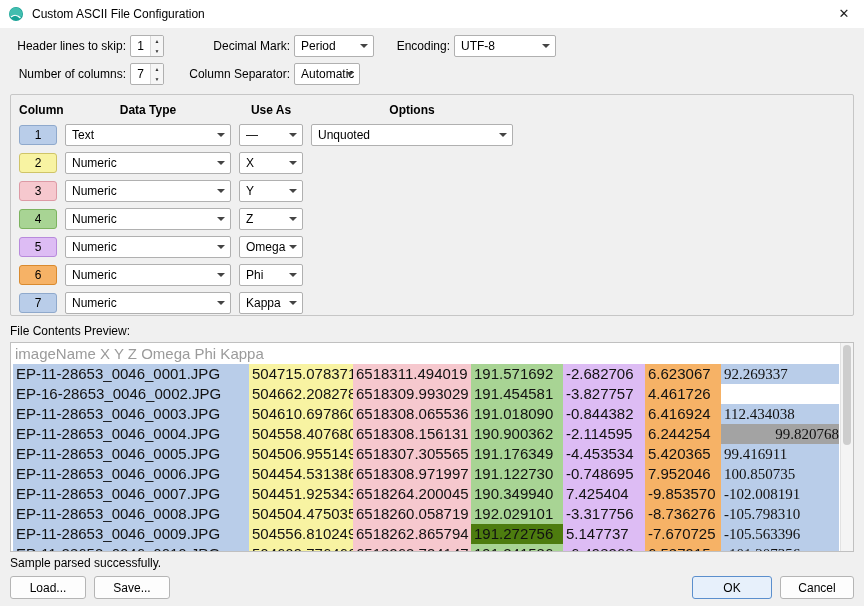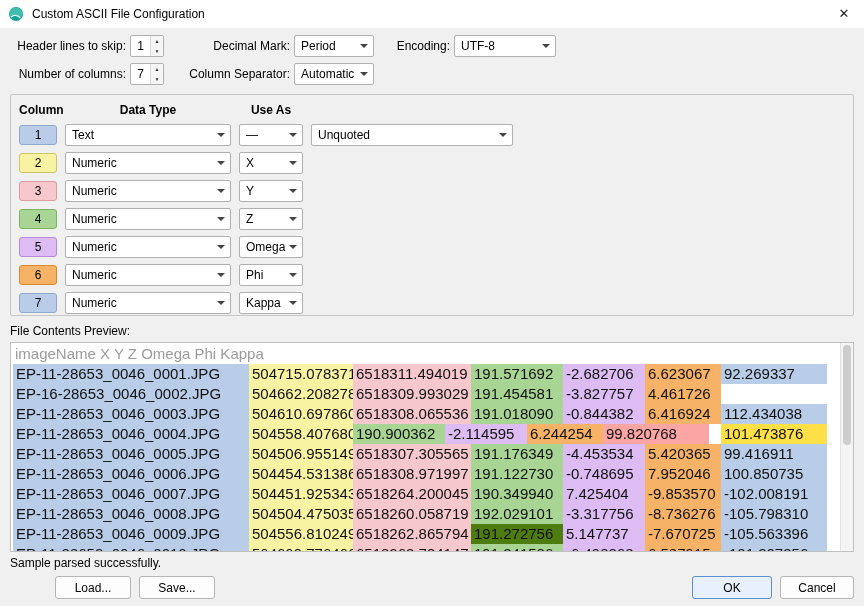--- a/index.html
+++ b/index.html
@@ -34,21 +34,21 @@
   .spin-btns{width:12px;display:flex;flex-direction:column;border-left:1px solid #d8d8d8;background:#f6f6f6;}
   .spin-btns span{flex:1;font-size:5px;line-height:10px;text-align:center;color:#333;}
 
   
   .dropdown{position:relative;display:inline-flex;align-items:center;height:22px;margin-left:4px;
     background:#fff;border:1px solid #b0b0b0;border-radius:2px;box-sizing:border-box;
     padding:0 18px 0 6px;white-space:nowrap;overflow:hidden;}
   .dd-arrow{position:absolute;right:5px;top:50%;margin-top:-2px;width:0;height:0;
     border-left:4px solid transparent;border-right:4px solid transparent;border-top:4px solid #444;}
   .dd-decimal{width:80px;}
-  .dd-separator{width:80px;}
+  .dd-separator{width:66px;}
   .dd-encoding{width:102px;}
   .dd-dtype{width:166px;margin-left:0;margin-right:8px;}
   .dd-useas{width:64px;margin-left:0;margin-right:8px;}
   .dd-options{width:202px;margin-left:0;}
 
   
   .groupbox{margin-top:8px;height:222px;border:1px solid #c6c6c6;border-radius:2px;
     padding:6px 8px;box-sizing:border-box;}
   .thead{display:flex;height:18px;margin-bottom:2px;font-weight:bold;align-items:center;}
   .th1{width:38px;margin-right:8px;text-align:center;}
@@ -65,27 +65,27 @@
     box-sizing:border-box;overflow:hidden;font-size:15px;line-height:20px;padding:1px 0 0 2px;}
   .pline{white-space:nowrap;height:20px;display:flex;}
   .pheader{display:block;color:#9b9b9b;padding-left:2px;}
   .pcell{display:inline-block;height:20px;padding-left:3px;box-sizing:border-box;overflow:hidden;color:#111;}
   .pc1{width:236px;}
   .pc2{width:104px;}
   .pc3{width:118px;}
   .pc4{width:92px;}
   .pc5{width:82px;}
   .pc6{width:76px;}
-  .pc7{width:106px;}
+  .pc7{width:118px;font-family:Liberation Serif, serif;}
   .scrollbar{position:absolute;top:0;right:0;bottom:0;width:12px;background:#f4f4f4;border-left:1px solid #e2e2e2;}
   .sthumb{position:absolute;top:2px;left:2px;width:8px;height:100px;background:#cdcdcd;border-radius:4px;}
 
   
   .status{margin-top:4px;}
-  .btnbar{position:absolute;left:10px;right:10px;bottom:7px;display:flex;gap:8px;align-items:center;margin-left:45px;}
+  .btnbar{position:absolute;left:10px;right:10px;bottom:7px;display:flex;gap:8px;align-items:center;}
   .spacer{flex:1;}
   button{
     font-family:"Liberation Sans", sans-serif;font-size:12px;height:23px;
     background:#fdfdfd;border:1px solid #b5b5b5;border-radius:3px;padding:0 10px;
   }
   .btn-load,.btn-save{min-width:76px;}
   .btn-ok{min-width:80px;background:#e7f0fb;border-color:#5b8fcd;}
   .btn-cancel{min-width:74px;}
 </style>
 </head>
@@ -143,20 +143,21 @@
           <span class="dd-arrow"></span>
         </span>
       </div>
     </div>
 
     <div class="groupbox">
       <div class="thead">
         <span class="th1">Column</span>
         <span class="th2">Data Type</span>
         <span class="th3">Use As</span>
+        <span class="th4">Options</span>
       </div>
       <div>
           <div class="crow">
     <span class="badge" style="background: rgb(185, 205, 233); border-color: rgb(143, 169, 204);">1</span>
     <span class="dropdown dd-dtype">
       <span>Text</span>
       <span class="dd-arrow"></span>
     </span>
     <span class="dropdown dd-useas">
       <span>—</span>
@@ -270,24 +271,25 @@
             <span class="pcell pc2" style="background: rgb(248, 243, 162);">504610.697860</span>
             <span class="pcell pc3" style="background: rgb(246, 200, 206);">6518308.065536</span>
             <span class="pcell pc4" style="background: rgb(168, 212, 148);">191.018090</span>
             <span class="pcell pc5" style="background: rgb(221, 188, 244);">-0.844382</span>
             <span class="pcell pc6" style="background: rgb(246, 178, 102);">6.416924</span>
             <span class="pcell pc7" style="background: rgb(185, 205, 233);">112.434038</span>
           </div>
           <div class="pline">
             <span class="pcell pc1" style="background: rgb(185, 205, 233);">EP-11-28653_0046_0004.JPG</span>
             <span class="pcell pc2" style="background: rgb(248, 243, 162);">504558.407680</span>
+            <span class="pcell pc3" style="background: rgb(246, 200, 206);">6518308.156131</span>
             <span class="pcell pc4" style="background: rgb(168, 212, 148);">190.900362</span>
             <span class="pcell pc5" style="background: rgb(221, 188, 244);">-2.114595</span>
             <span class="pcell pc6" style="background: rgb(246, 178, 102);">6.244254</span>
-            <span class="pcell pc7" style="background: #fca5a5;">99.820768</span>
+            <span class="pcell pc7" style="background: #a3a3a3; text-align: right;">99.820768</span>
           </div>
           <div class="pline">
             <span class="pcell pc1" style="background: rgb(185, 205, 233);">EP-11-28653_0046_0005.JPG</span>
             <span class="pcell pc2" style="background: rgb(248, 243, 162);">504506.955149</span>
             <span class="pcell pc3" style="background: rgb(246, 200, 206);">6518307.305565</span>
             <span class="pcell pc4" style="background: rgb(168, 212, 148);">191.176349</span>
             <span class="pcell pc5" style="background: rgb(221, 188, 244);">-4.453534</span>
             <span class="pcell pc6" style="background: rgb(246, 178, 102);">5.420365</span>
             <span class="pcell pc7" style="background: rgb(185, 205, 233);">99.416911</span>
           </div>

